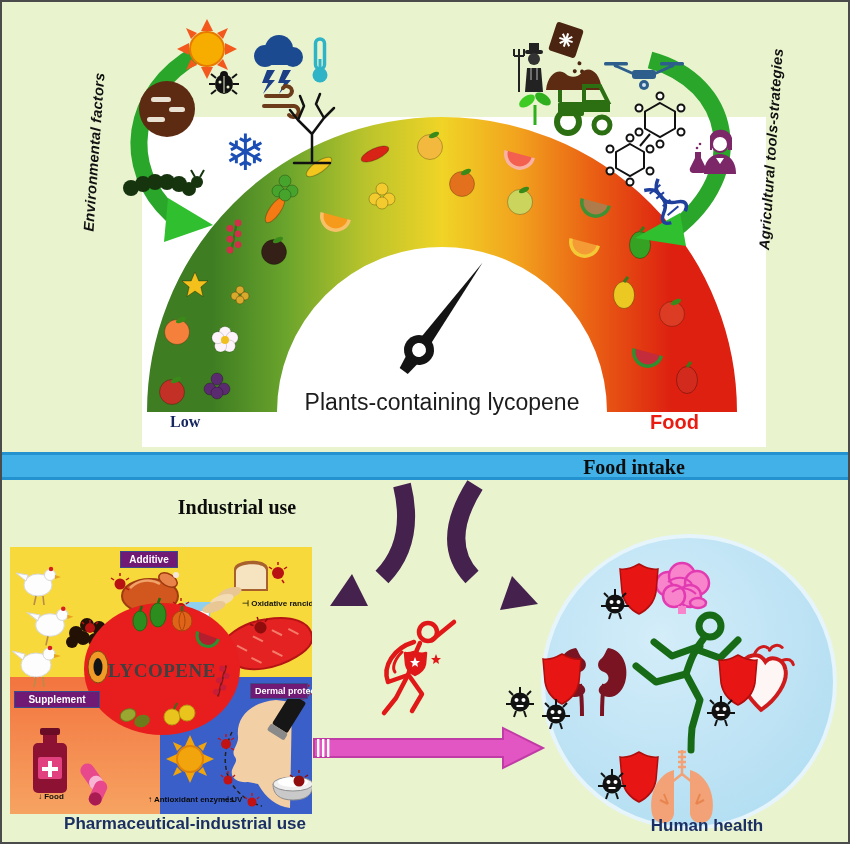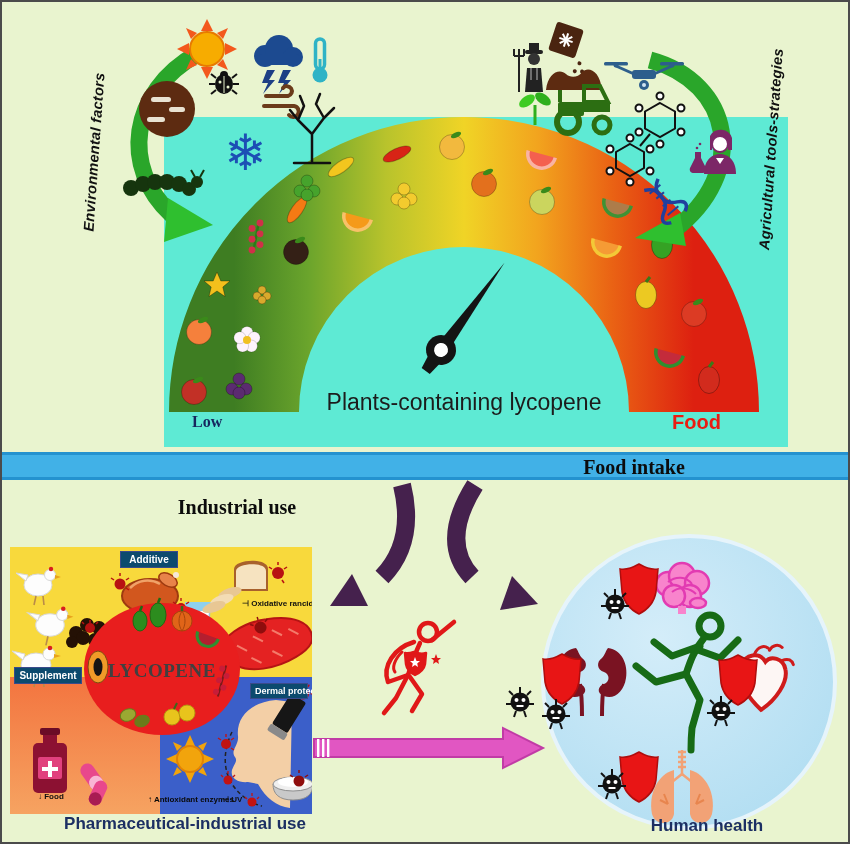--- a/index.html
+++ b/index.html
@@ -10,40 +10,40 @@
     font-family:"Liberation Sans",sans-serif;
   }
   .abs{position:absolute;}
   svg{overflow:visible;display:block;}
   svg text{font-family:"DejaVu Sans",sans-serif;}
 
   .rot-label{
     position:absolute;white-space:nowrap;font-size:14.5px;font-weight:bold;font-style:italic;
     color:#111;transform:translate(-50%,-50%) rotate(-86deg);letter-spacing:.3px;
   }
-  #white-box{position:absolute;left:140px;top:115px;width:624px;height:330px;background:#5eead4;margin-left:22px;}
+  #white-box{position:absolute;left:140px;top:115px;width:624px;height:330px;background:#ffffff;}
   #gauge-title{position:absolute;left:300px;top:272px;transform:translateX(-50%);
     font-size:23px;color:#1c1c1c;white-space:nowrap;}
   #low-label{position:absolute;left:28px;top:296px;font-family:"Liberation Serif",serif;
     font-weight:bold;font-size:16px;color:#16265e;}
   #high-label{position:absolute;left:508px;top:294px;font-weight:bold;font-size:20px;color:#ea1c12;}
 
   #blue-band{
     position:absolute;left:0;top:450px;width:850px;height:28px;background:#41b1e7;
     border-top:3px solid #2492cf;border-bottom:3px solid #2492cf;
   }
   .band-label{position:absolute;top:1px;transform:translateX(-50%);
     font-family:"Liberation Serif",serif;font-weight:bold;font-size:20px;color:#0c0c0c;white-space:nowrap;}
 
   .caption{position:absolute;transform:translateX(-50%);font-weight:bold;font-size:17px;
     color:#1c2f63;white-space:nowrap;margin-left:18px;}
 
   #pharma-panel{position:absolute;left:8px;top:545px;width:302px;height:267px;overflow:hidden;}
   .quad{position:absolute;}
-  .navy-tag{position:absolute;background:#0c4a6e;color:#fff;font-size:10px;font-weight:bold;
+  .navy-tag{position:absolute;background:#701a75;color:#fff;font-size:10px;font-weight:bold;
     text-align:center;padding:2px 4px;border:1px solid #3a4a8a;white-space:nowrap;}
   .tiny-note{position:absolute;font-size:8px;color:#101010;font-weight:bold;white-space:nowrap;}
   #lyc-ellipse{position:absolute;left:74px;top:56px;width:156px;height:132px;background:#e81e1e;
     border-radius:50%;}
   #lyc-label{position:absolute;left:152px;top:124px;transform:translate(-50%,-50%);
     font-family:"Liberation Serif",serif;font-weight:bold;font-size:19px;color:#404040;letter-spacing:.5px;}
 </style>
 </head>
 <body>
 
@@ -661,21 +661,21 @@
       </g>
       <g transform="translate(88,114)">
         <circle r="8" fill="#e8c41c" stroke="#b89410"></circle>
           <circle cx="15" cy="-4" r="8" fill="#e8c41c" stroke="#b89410"></circle>
         <line x1="2" y1="-8" x2="5" y2="-14" stroke="#3a6a1a" stroke-width="2"></line>
       </g>
     </svg>
     <div id="lyc-label">LYCOPENE</div>
 
     <div class="navy-tag" style="left:110px;top:4px;width:58px;">Additive</div>
-    <div class="navy-tag" style="left:4px;top:120px;width:68px;">Supplement</div>
+    <div class="navy-tag" style="left:4px;top:144px;width:86px;">Supplement</div>
     <div class="navy-tag" style="left:240px;top:136px;width:58px;font-size:9px;">Dermal protector</div>
 
     <div class="tiny-note" style="left:232px;top:52px;">⊣ Oxidative rancidity</div>
     <div class="tiny-note" style="left:28px;top:245px;">↓ Food</div>
     <div class="tiny-note" style="left:138px;top:248px;color:#0a0a0a;">↑ Antioxidant enzymes</div>
     <div class="tiny-note" style="left:212px;top:248px;">⊣ UV</div>
   </div>
   <div class="caption" style="left:165px;top:812px;">Pharmaceutical-industrial use</div>
 
   <svg class="abs" style="left:538px;top:532px;" width="300" height="300" viewBox="0 0 300 300">

